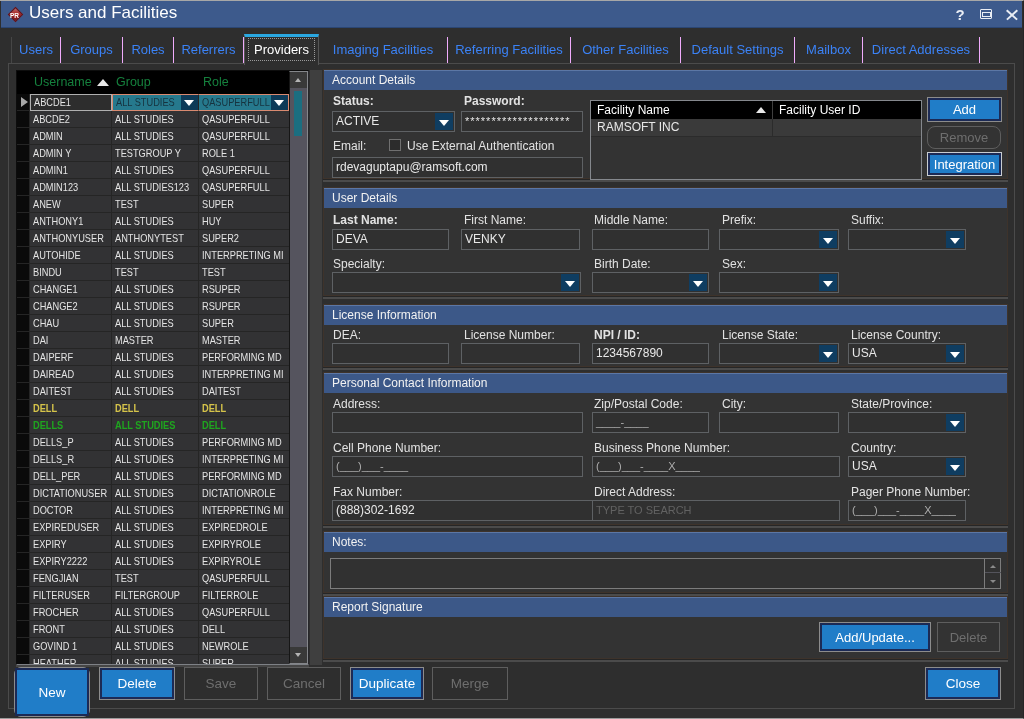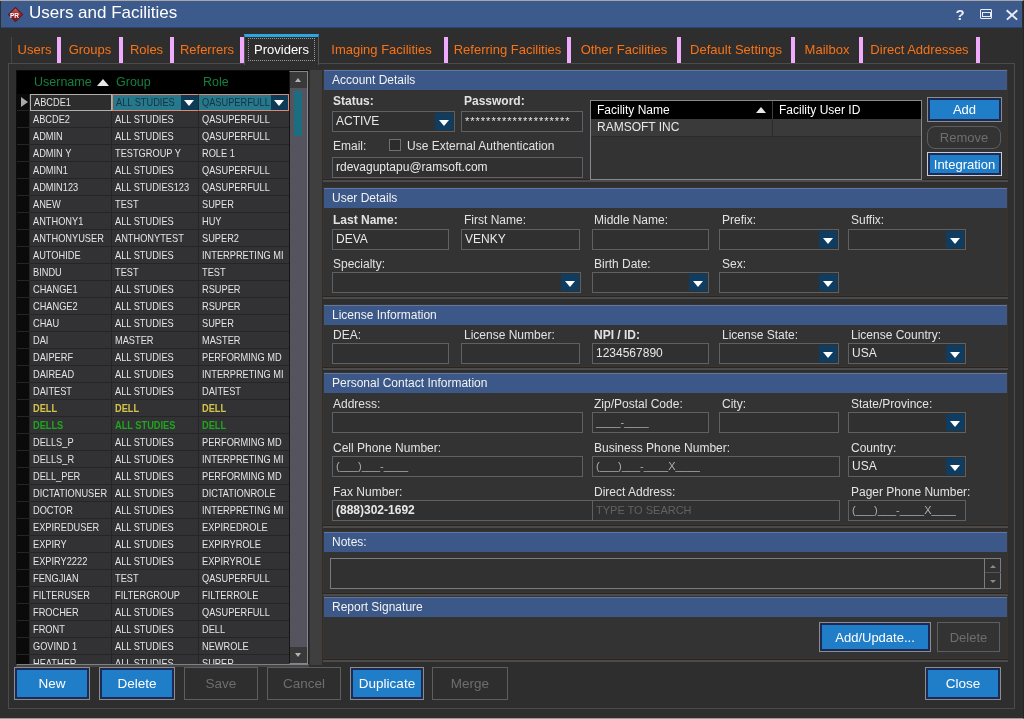--- a/index.html
+++ b/index.html
@@ -18,21 +18,21 @@
   .tb-close { left:998px; font-size:0; }
   .max-glyph { position:absolute; left:7px; top:8px; width:12px; height:10px; border:1px solid #e9edf4; border-radius:1px; }
   .max-glyph::after{ content:""; position:absolute; left:1px; top:2px; width:7px; height:3px; border:1px solid #e9edf4; }
   .x-icon { position:absolute; left:7px; top:8px; width:12px; height:11px; }
   .x-icon::before, .x-icon::after { content:""; position:absolute; left:-1px; top:4.5px; width:14px; height:1.6px; background:#e9edf4; }
   .x-icon::before { transform:rotate(42deg); }
   .x-icon::after { transform:rotate(-42deg); }
 
   
   .tabbar { position:absolute; left:11px; top:36px; height:26px; display:flex; }
-  .tab { position:relative; height:26px; color:#f97316; font-size:13px; text-align:center; border-right:4px solid #f0abfc; line-height:25px; }
+  .tab { position:relative; height:26px; color:#3b82f6; font-size:13px; text-align:center; border-right:1px solid #f0abfc; line-height:25px; }
   .tab:first-child { border-left:1px solid #464646; }
   .tab.selected { height:31px; margin-top:-3px; background:#2e2e2e; border:1px solid #555; border-bottom:none; border-top:3px solid #2aa7e0; color:#ffffff; line-height:26px; z-index:5; }
   .tab.selected .focus-rect { position:absolute; left:4px; top:2px; right:4px; bottom:5px; outline:1px dotted #9a9a9a; }
 
   
   .frame { position:absolute; left:8px; top:62px; width:1007px; height:646px; border:1px solid #4b4b4b; }
 
   
   .ltable { position:absolute; left:16px; top:69px; width:293px; height:595px; background:#333335; border-top:1px solid #0d0d0d; border-left:1px solid #0d0d0d; border-right:1px solid #26262a; border-bottom:1px solid #7e8186; box-shadow:0 2px 0 #464646; overflow:hidden; }
   .ltable .thead { position:absolute; left:0; top:0; width:272px; height:23px; background:#000; display:flex; }
@@ -493,21 +493,21 @@
     <div class="combo" style="left:524px; top:39px; width:118px;"><span></span><span class="cbtn"></span></div>
     <div class="flabel" style="left:9px; top:68px;">Cell Phone Number:</div>
     <div class="flabel" style="left:270px; top:68px;">Business Phone Number:</div>
     <div class="flabel" style="left:527px; top:68px;">Country:</div>
     <div class="tfield mask" style="left:8px; top:83px; width:251px;">(___)___-____</div>
     <div class="tfield mask" style="left:268px; top:83px; width:248px;">(___)___-____X____</div>
     <div class="combo" style="left:524px; top:83px; width:118px;"><span>USA</span><span class="cbtn"></span></div>
     <div class="flabel" style="left:9px; top:112px;">Fax Number:</div>
     <div class="flabel" style="left:270px; top:112px;">Direct Address:</div>
     <div class="flabel" style="left:527px; top:112px;">Pager Phone Number:</div>
-    <div class="tfield" style="left:8px; top:127px; width:280px;font-weight:bold;">(888)302-1692</div>
+    <div class="tfield" style="left:8px; top:127px; width:280px;">(888)302-1692</div>
     <div class="tfield ph" style="left:268px; top:127px; width:248px;">TYPE TO SEARCH</div>
     <div class="tfield mask" style="left:524px; top:127px; width:118px;">(___)___-____X____</div>
   </div>
 
   <div class="section sec-notes">
     <div class="sec-head">Notes:</div>
     <div class="notes-area">
       <div class="notes-spin">
         <div class="spin-up"></div>
         <div class="spin-down"></div>
@@ -518,21 +518,21 @@
   <div class="section sec-report">
     <div class="sec-head">Report Signature</div>
     <div class="btn" style="left:495px; top:25px; width:112px; height:30px; font-size:13px;">
         <div class="inner">Add/Update...</div>
       </div>
     <div class="btn disabled" style="left:613px; top:25px; width:63px; height:30px; font-size:13px;">
         <div class="inner">Delete</div>
       </div>
   </div>
 
-  <div class="btn big" style="left:14px; top:666px; width:76px; height:33px;">
+  <div class="btn big" style="left:14px; top:666px; width:76px; height:50px;border-radius:7px;">
       <div class="inner">New</div>
     </div>
   <div class="btn big" style="left:99px; top:666px; width:76px; height:33px;">
       <div class="inner">Delete</div>
     </div>
   <div class="btn big disabled" style="left:184px; top:666px; width:74px; height:33px;">
       <div class="inner">Save</div>
     </div>
   <div class="btn big disabled" style="left:267px; top:666px; width:74px; height:33px;">
       <div class="inner">Cancel</div>

